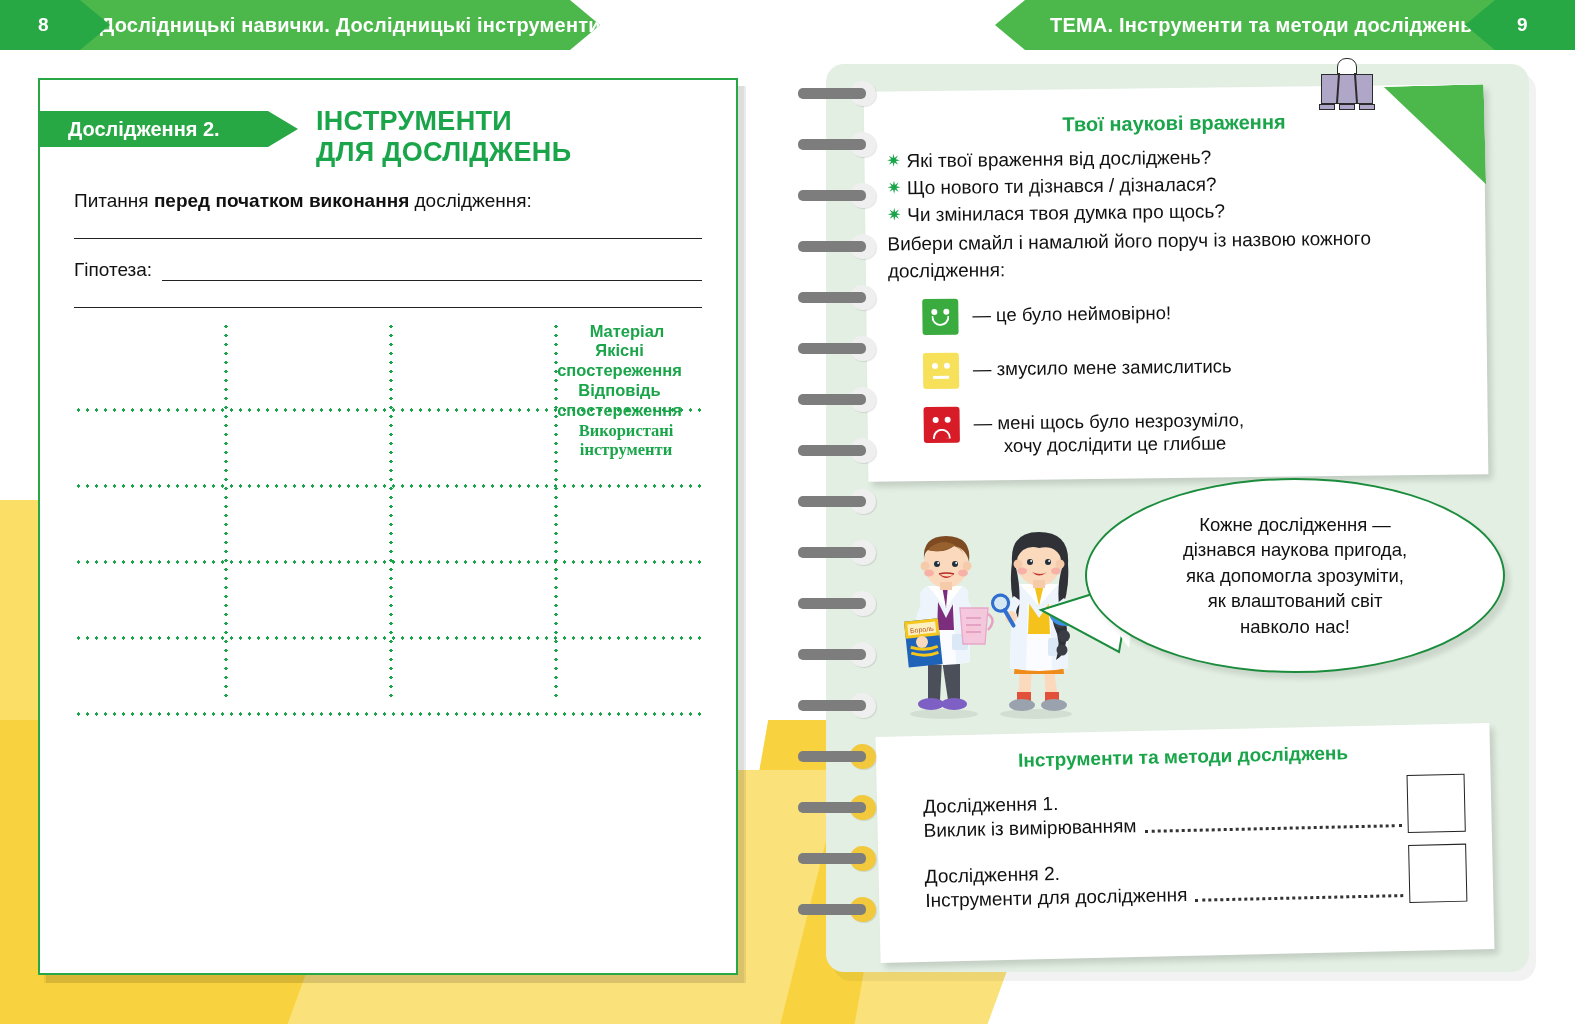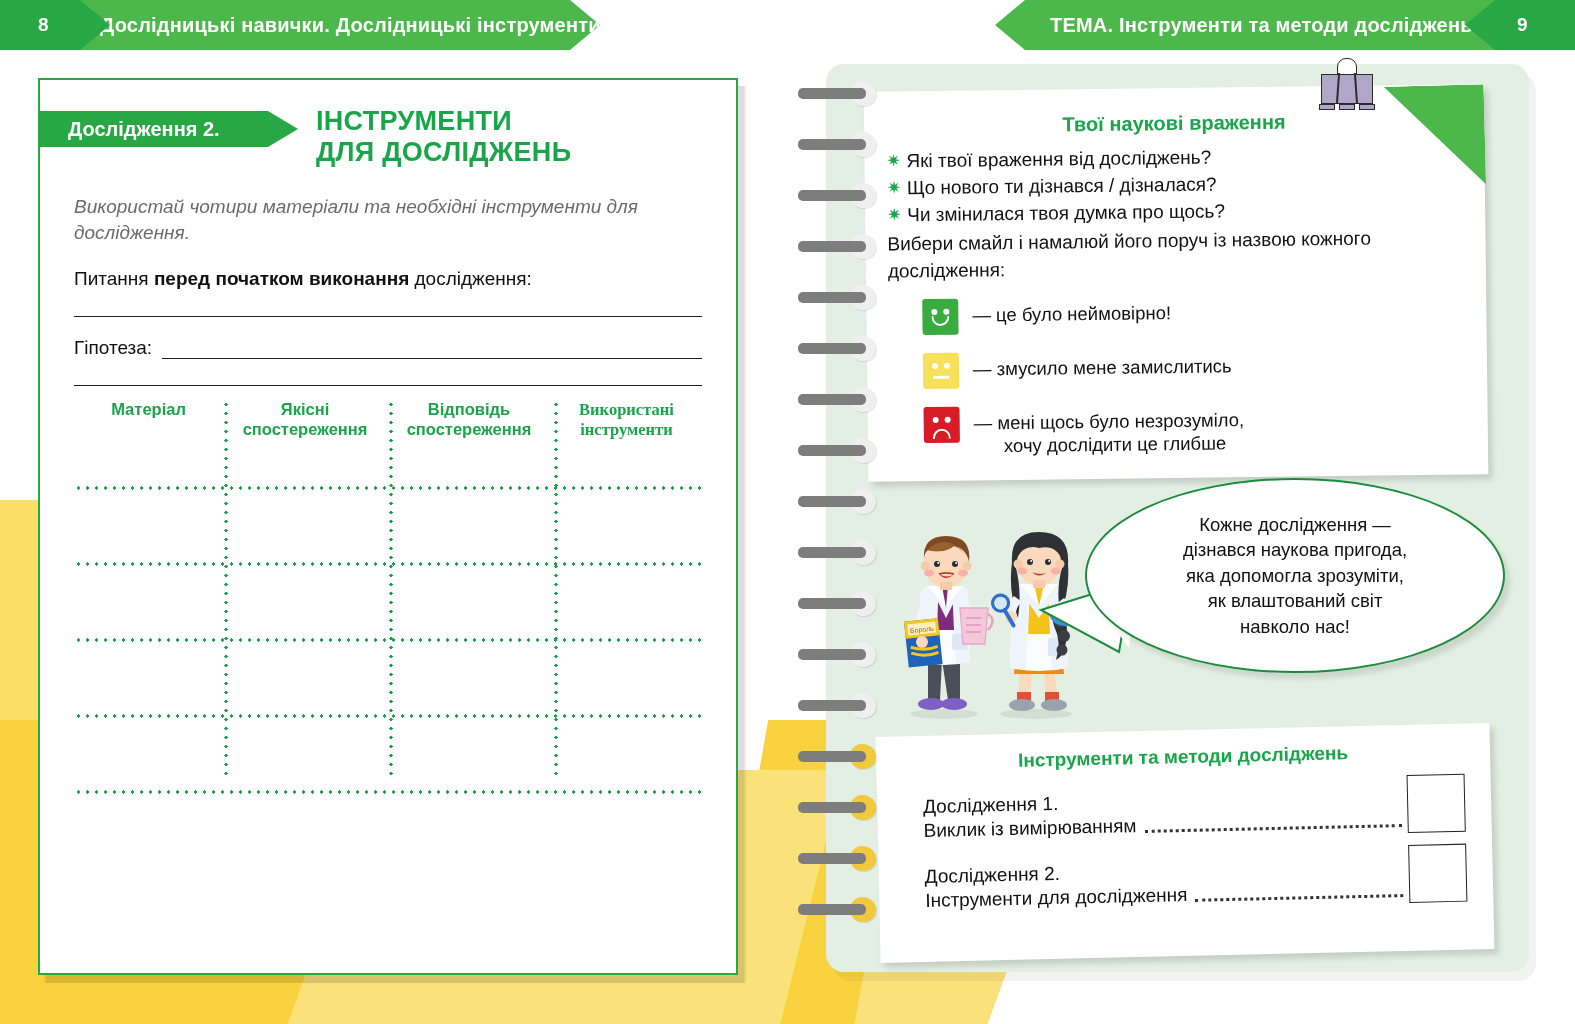--- a/index.html
+++ b/index.html
@@ -91,21 +91,21 @@
   .rule { height:0; border-bottom:1.6px solid #222; margin-top:26px; }
   .inline-row { display:flex; align-items:flex-end; margin-top:20px; font-size:19px; color:#111; }
   .inline-row .lbl { white-space:nowrap; }
   .inline-row .fill { flex:1; border-bottom:1.6px solid #222; margin-left:10px; height:19px; }
   .italic-note2 {
     font-style:italic; color:#6b6b6b; font-size:19px; margin-top:30px;
   }
 
   
   .tbl { margin-top:14px; position:relative; height:380px; }
-  .tbl-head { display:flex; height:86px; align-items:flex-start; }
+  .tbl-head { display:flex; height:86px; align-items:flex-end;flex-direction:column; }
   .th {
     color:#1aa54a; font-weight:bold; font-size:16.5px; text-align:center;
     line-height:1.2;
   }
   .c1 { width:150px; } .c2 { width:165px; } .c3 { width:165px; } .c4 { width:152px;font-family:Liberation Serif, serif; }
   .dots-h {
     height:4px;
     background-image: radial-gradient(circle, #1aa54a 1.6px, transparent 1.8px);
     background-size: 9px 4px; background-repeat:repeat-x;
   }
@@ -255,21 +255,20 @@
   <div class="pad">
 
     <div class="badge-row">
       <div class="badge">Дослідження 2.</div>
       <div class="big-title">
         <div>ІНСТРУМЕНТИ</div>
         <div>ДЛЯ ДОСЛІДЖЕНЬ</div>
       </div>
     </div>
 
-    <div class="italic-note">Використай чотири матеріали та необхідні інструменти для дослідження.</div>
 
     <div class="q-line">
       <span>Питання </span><b>перед початком виконання</b><span> дослідження:</span>
     </div>
 
     <div class="rule"></div>
 
 
     <div class="inline-row">
       <span class="lbl">Гіпотеза:</span>

